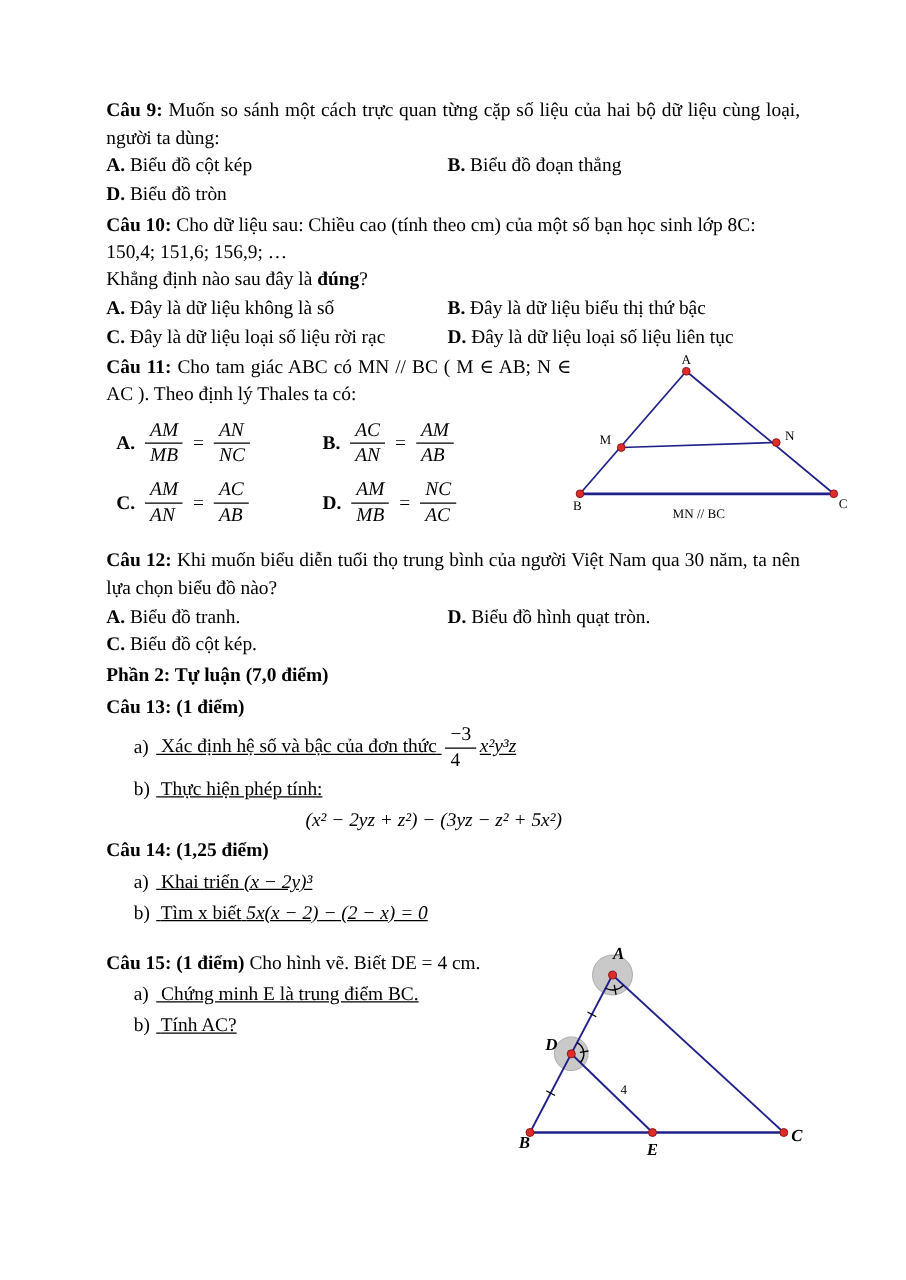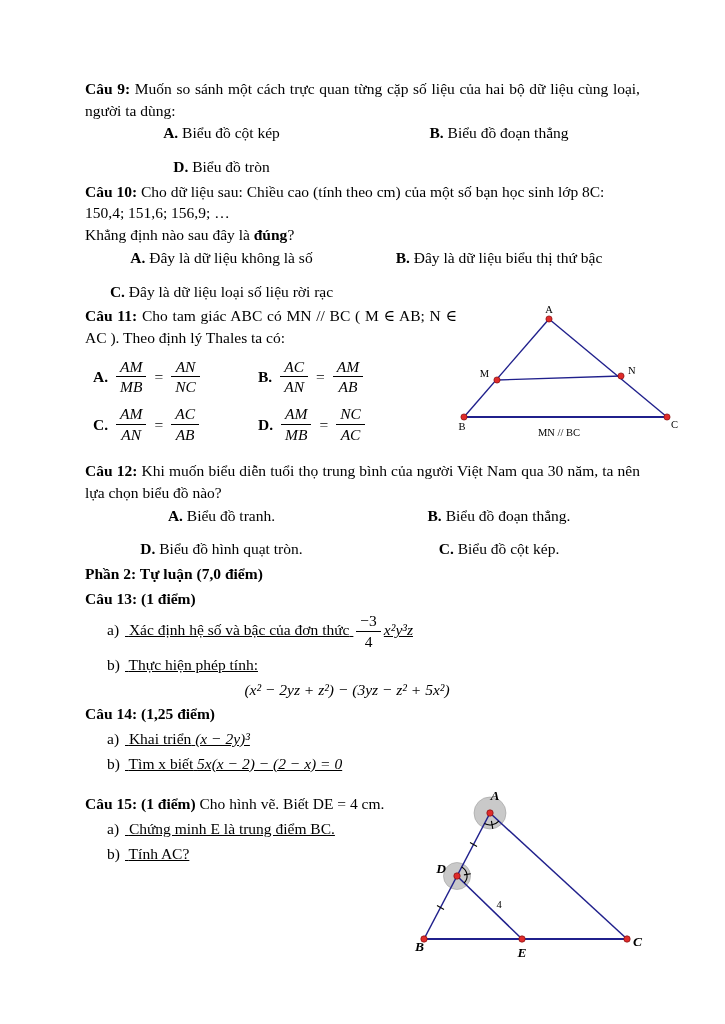--- a/index.html
+++ b/index.html
@@ -8,25 +8,25 @@
     width: 725px; height: 1024px;
     background: #ffffff;
     font-family: "Liberation Serif", "DejaVu Serif", serif;
     font-size: 15.5px; line-height: 1.4; color: #000;
     overflow: hidden;
   }
   .page { padding: 78px 85px 0 85px; width: 725px; }
   p { margin: 0; }
   .qtext { text-align: justify; }
   .qlabel { font-weight: bold; }
-  .opt-grid { display: grid; grid-template-columns: 273px 1fr; row-gap: 12px; margin: 1px 0 2px 0; text-align: center; }
+  .opt-grid { display: grid; grid-template-columns: 273px 1fr; row-gap: 1px; margin: 1px 0 2px 0; }
   .opt b { font-weight: bold; }
   .block { margin-top: 3px; }
   
-  .frac { display: inline-block; vertical-align: middle; text-align: center; line-height: 1.15; margin: 0 3px; font-style: italic; }
+  .frac { display: inline-block; vertical-align: middle; text-align: left; line-height: 1.15; margin: 0 3px; font-style: italic; }
   .frac .fnum { display: block; border-bottom: 1.2px solid #000; padding: 0 4px 1px 4px; }
   .frac .fden { display: block; padding: 1px 4px 0 4px; }
   .frac.upright { font-style: normal; }
   .math { font-style: italic; }
   
   .q11 { position: relative; min-height: 152px; margin-top: 3px; }
   .q11 .qtext { width: 372px; }
   .fr-grid { display: grid; grid-template-columns: 165px 200px; row-gap: 9px; margin-top: 9px; padding-left: 8px; width: 373px; }
   .fopt { display: flex; align-items: center; gap: 5px; }
   .fig1 { position: absolute; top: 0; right: -42px; }
@@ -55,20 +55,21 @@
     <div class="opt"><b>D.</b> <span>Biểu đồ tròn</span></div>
   </div>
 
   <p class="qtext block"><b class="qlabel">Câu 10:</b> <span>Cho dữ liệu sau: Chiều cao (tính theo cm) của một số bạn học sinh lớp 8C:</span></p>
   <p>150,4; 151,6; 156,9; …</p>
   <p><span>Khẳng định nào sau đây là</span> <b>đúng</b><span>?</span></p>
   <div class="opt-grid">
     <div class="opt"><b>A.</b> <span>Đây là dữ liệu không là số</span></div>
     <div class="opt"><b>B.</b> <span>Đây là dữ liệu biểu thị thứ bậc</span></div>
     <div class="opt"><b>C.</b> <span>Đây là dữ liệu loại số liệu rời rạc</span></div>
+    <div class="opt"><b>D.</b> <span>Đây là dữ liệu loại số liệu liên tục</span></div>
   </div>
 
   <div class="q11">
     <p class="qtext"><b class="qlabel">Câu 11:</b> <span>Cho tam giác ABC có MN // BC ( M ∈ AB; N ∈ AC ). Theo định lý Thales ta có:</span></p>
     <div class="fr-grid">
       <div class="fopt">
         <b>A.</b>
         <span class="frac">
             <span class="fnum">AM</span>
             <span class="fden">MB</span>
@@ -135,21 +136,20 @@
       <text class="vlabel" x="174" y="69" text-anchor="start">N</text>
       <text class="vlabel" x="8" y="125" text-anchor="middle">B</text>
       <text class="vlabel" x="217" y="123" text-anchor="start">C</text>
       <text class="vlabel" x="105" y="131" text-anchor="middle">MN // BC</text>
     </svg>
   </div>
 
   <p class="qtext block"><b class="qlabel">Câu 12:</b> <span>Khi muốn biểu diễn tuổi thọ trung bình của người Việt Nam qua 30 năm, ta nên lựa chọn biểu đồ nào?</span></p>
   <div class="opt-grid">
     <div class="opt"><b>A.</b> <span>Biểu đồ tranh.</span></div>
-    <div class="opt"><b>B.</b> <span>Biểu đồ đoạn thẳng.</span></div>
     <div class="opt"><b>D.</b> <span>Biểu đồ hình quạt tròn.</span></div>
     <div class="opt"><b>C.</b> <span>Biểu đồ cột kép.</span></div>
   </div>
 
   <p class="block"><b>Phần 2: Tự luận (7,0 điểm)</b></p>
 
   <p class="block"><b>Câu 13: (1 điểm)</b></p>
   <div class="items">
     <div class="item">
       <span class="item-label">a)</span>

